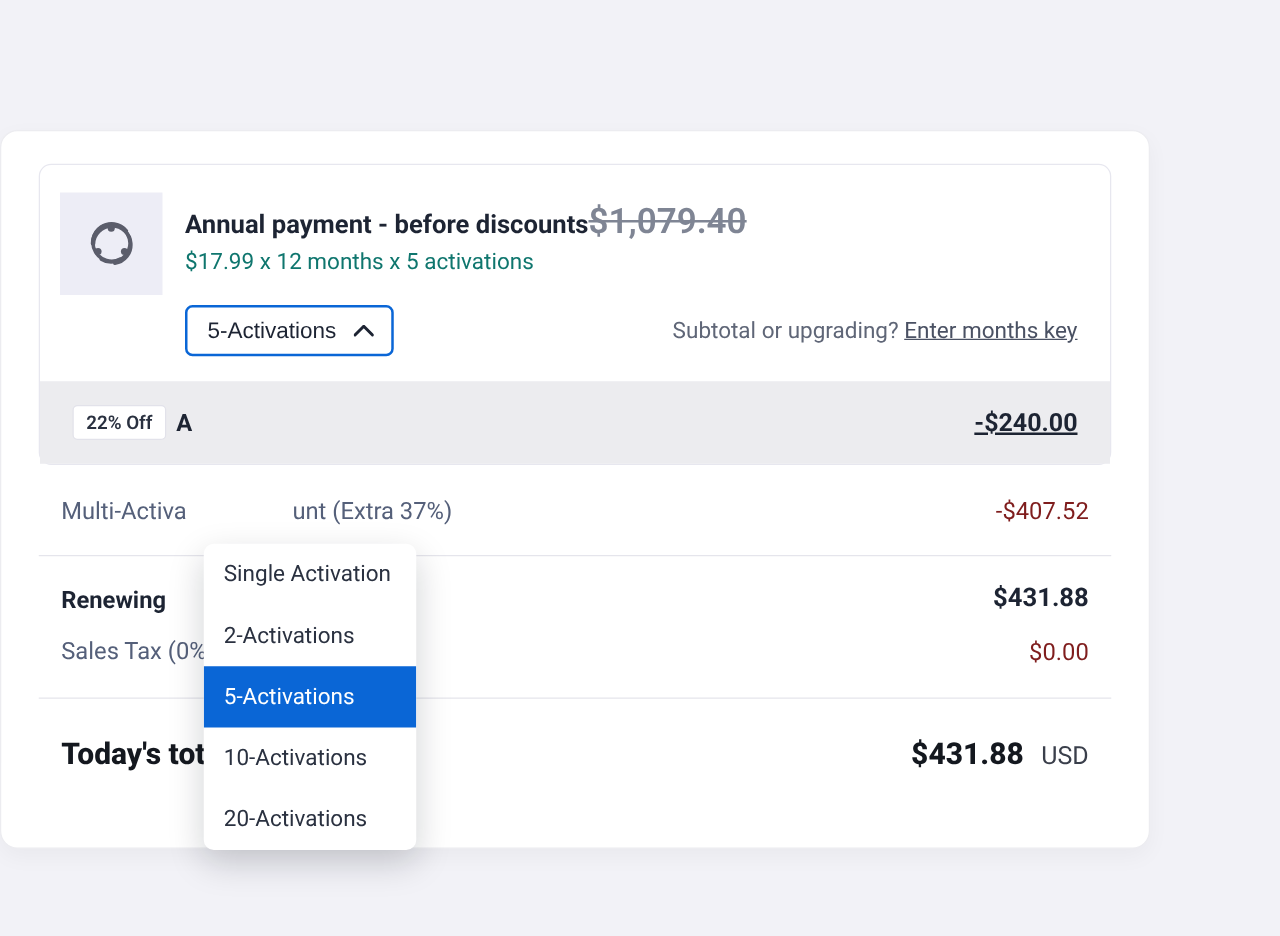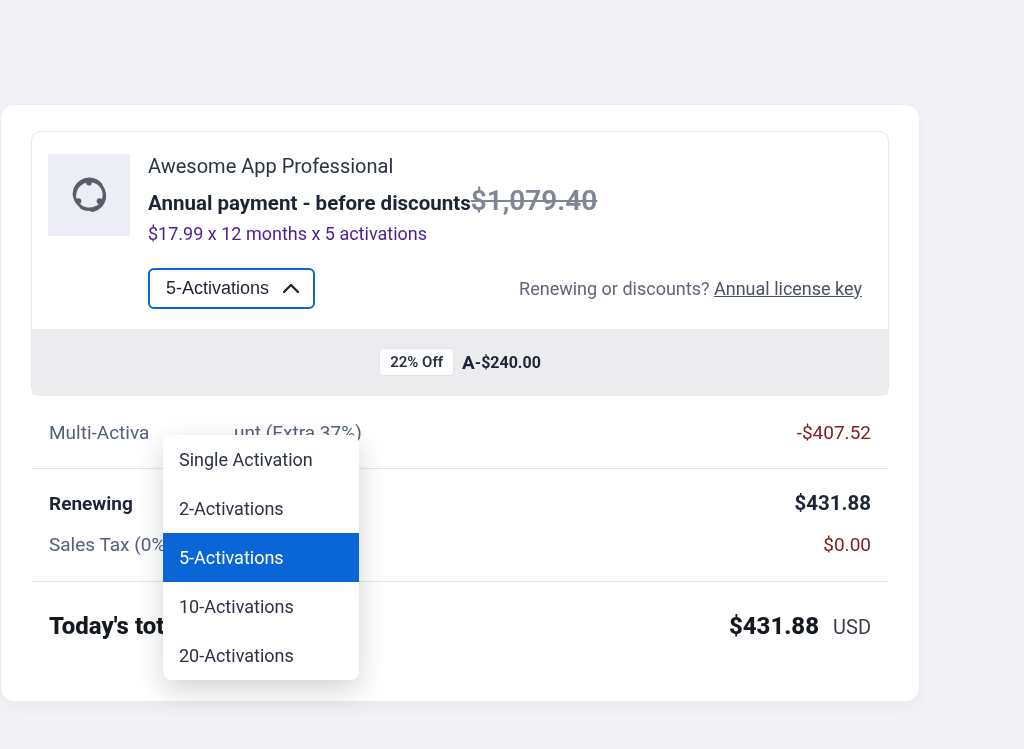--- a/index.html
+++ b/index.html
@@ -60,21 +60,21 @@
     color: #1d2433;
   }
   .strike-price {
     font-size: 28px;
     font-weight: 600;
     color: #7f8594;
     text-decoration: line-through;
   }
   .breakdown {
     font-size: 18px;
-    color: #4c1d95;
+    color: #0f766e;
     margin-top: 6px;
   }
   .product-line4 {
     display: flex;
     justify-content: space-between;
     align-items: center;
     margin-top: 24px;
     position: relative;
   }
   .select-btn {
@@ -97,42 +97,42 @@
   .renew-link {
     color: #4a5163;
     text-decoration: underline;
     cursor: pointer;
   }
   
   .dropdown {
     position: absolute;
     top: 330px;
     left: 162px;
-    width: 196px;
+    width: 170px;
     background: #fff;
     border-radius: 8px;
     box-shadow: 0 10px 28px rgba(12,18,30,0.18);
     z-index: 20;
     overflow: hidden;
   }
   .dd-item {
     padding: 14px 16px;
     font-size: 18px;
     color: #2a3140;
     cursor: pointer;
     white-space: nowrap;
   }
   .dd-item.sel {
     background: #0a66d6;
     color: #fff;
   }
   
   .row {
     display: flex;
-    justify-content: center;
+    justify-content: space-between;
     align-items: center;
     padding: 0 26px;
   }
   .annual-row {
     background: #ececef;
     height: 66px;
   }
   .badge {
     background: #fff;
     border: 1px solid #e2e2ea;
@@ -144,23 +144,24 @@
     margin-right: 8px;
     flex-shrink: 0;
   }
   .annual-label {
     font-size: 19px;
     font-weight: 700;
     color: #1d2433;
   }
   .annual-left { display:flex; align-items:center; }
   .annual-amount {
-    font-size: 16px;
+    font-size: 20px;
     font-weight: 700;
     color: #1d2433;
+    text-decoration: underline;
   }
   
   .outer-rows { margin: 1px 30px; }
   .o-row {
     display: flex;
     justify-content: space-between;
     align-items: center;
     padding: 24px 18px;
     font-size: 19px;
     border-bottom: 1px solid #e5e5ec;
@@ -207,37 +208,36 @@
             <path d="M25,25 m-17,0 a17,17 0 1,1 8,14"></path>
             <path d="M25,25 m8,-14 a17,17 0 1,1 -25,8" transform="rotate(120 25 25)"></path>
             <path d="M25,25 m8,-14 a17,17 0 1,1 -25,8" transform="rotate(240 25 25)"></path>
           </g>
           <circle cx="25" cy="11" r="3.2" fill="#5b5d6b"></circle>
           <circle cx="37" cy="32" r="3.2" fill="#5b5d6b"></circle>
           <circle cx="13" cy="32" r="3.2" fill="#5b5d6b"></circle>
         </svg>
       </div>
       <div class="product-text">
-        <div class="product-name">Awesome App Professional</div>
         <div class="product-line2">
           <div class="payment-label">Annual payment - before discounts</div>
           <div class="strike-price">$1,079.40</div>
         </div>
         <div class="breakdown">$17.99 x 12 months x 5 activations</div>
         <div class="product-line4">
           <button class="select-btn">
             <span>5-Activations</span>
             <span class="chev">
               <svg width="16" height="10" viewBox="0 0 16 10">
                   <path d="M1 8 L8 1 L15 8" fill="none" stroke="#1d2433" stroke-width="2.4" stroke-linecap="round" stroke-linejoin="round"></path>
                 </svg>
             </span>
           </button>
           <div class="renew-text">
-            <span>Renewing or discounts? </span><span class="renew-link">Annual license key</span>
+            <span>Subtotal or upgrading? </span><span class="renew-link">Enter months key</span>
           </div>
         </div>
       </div>
     </div>
 
     <div class="row annual-row">
       <div class="annual-left">
         <span class="badge">22% Off</span>
         <span class="annual-label">A</span>
       </div>

